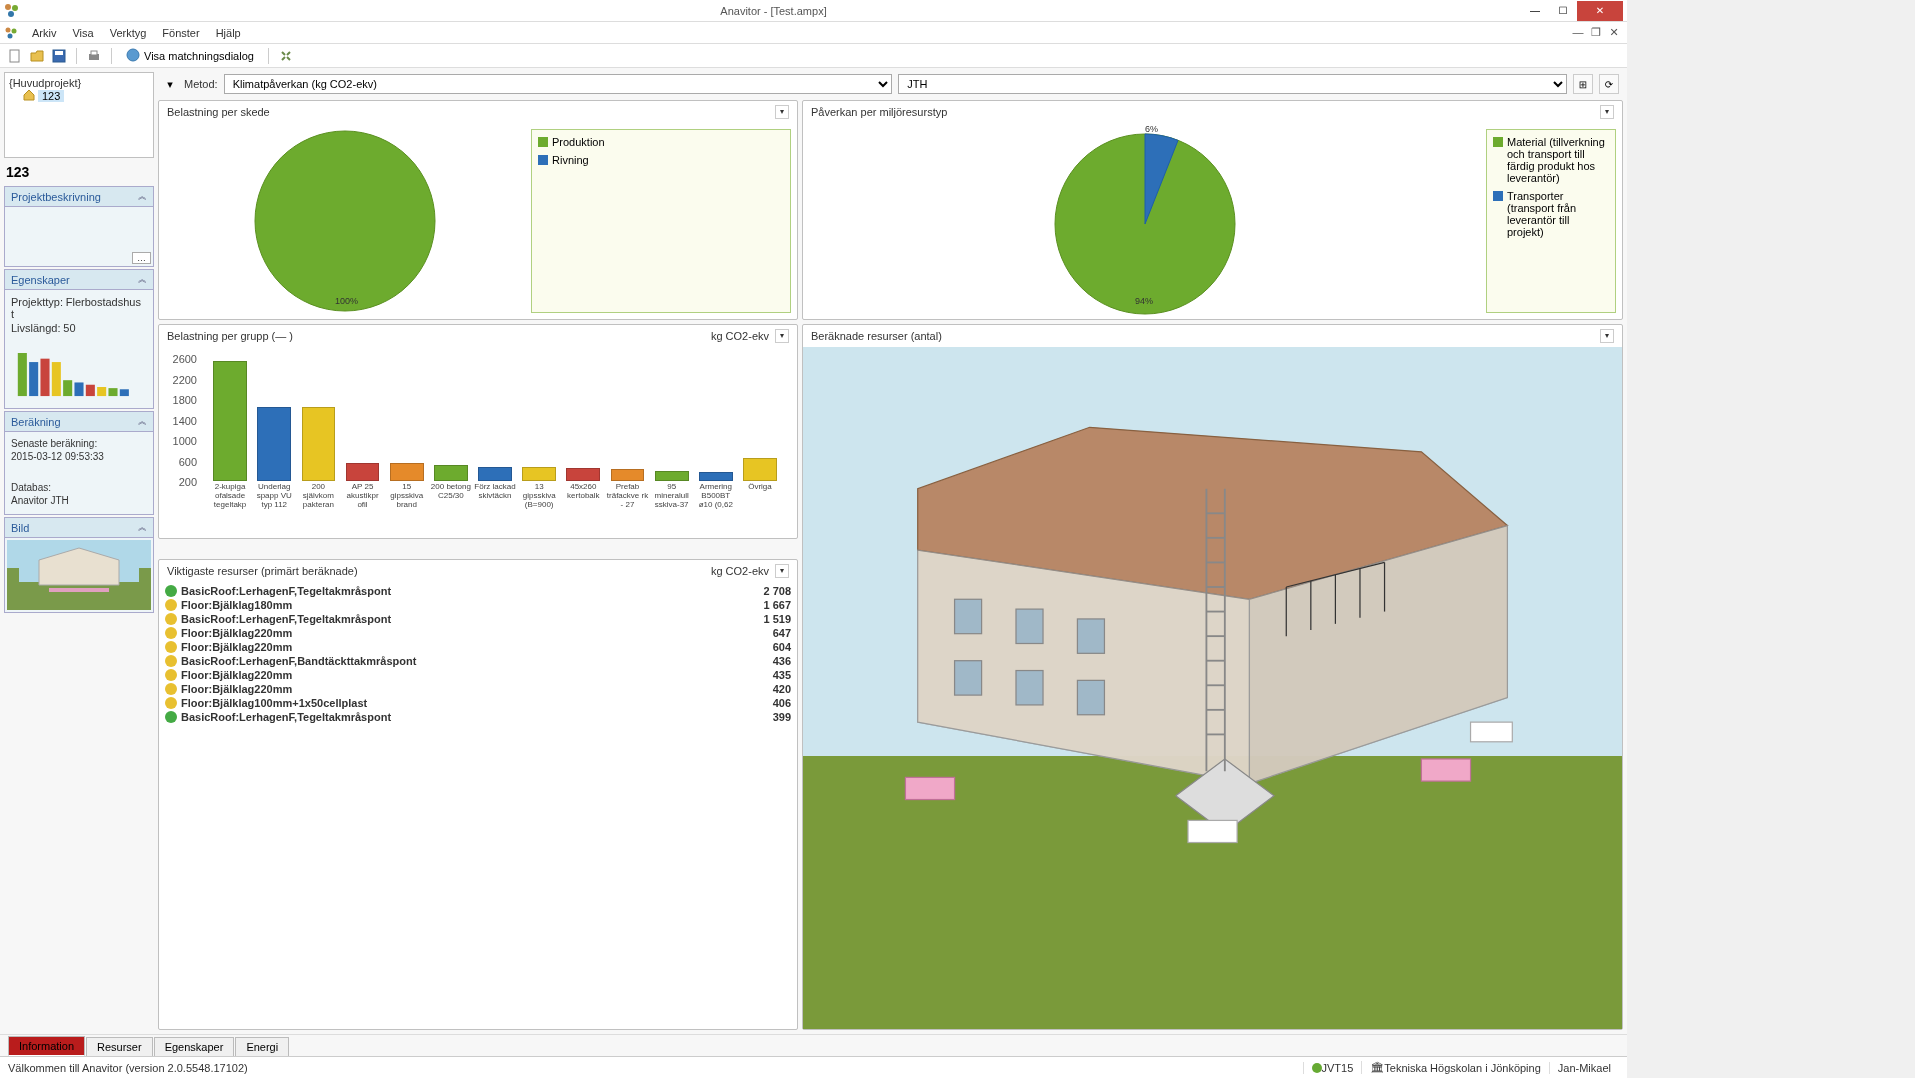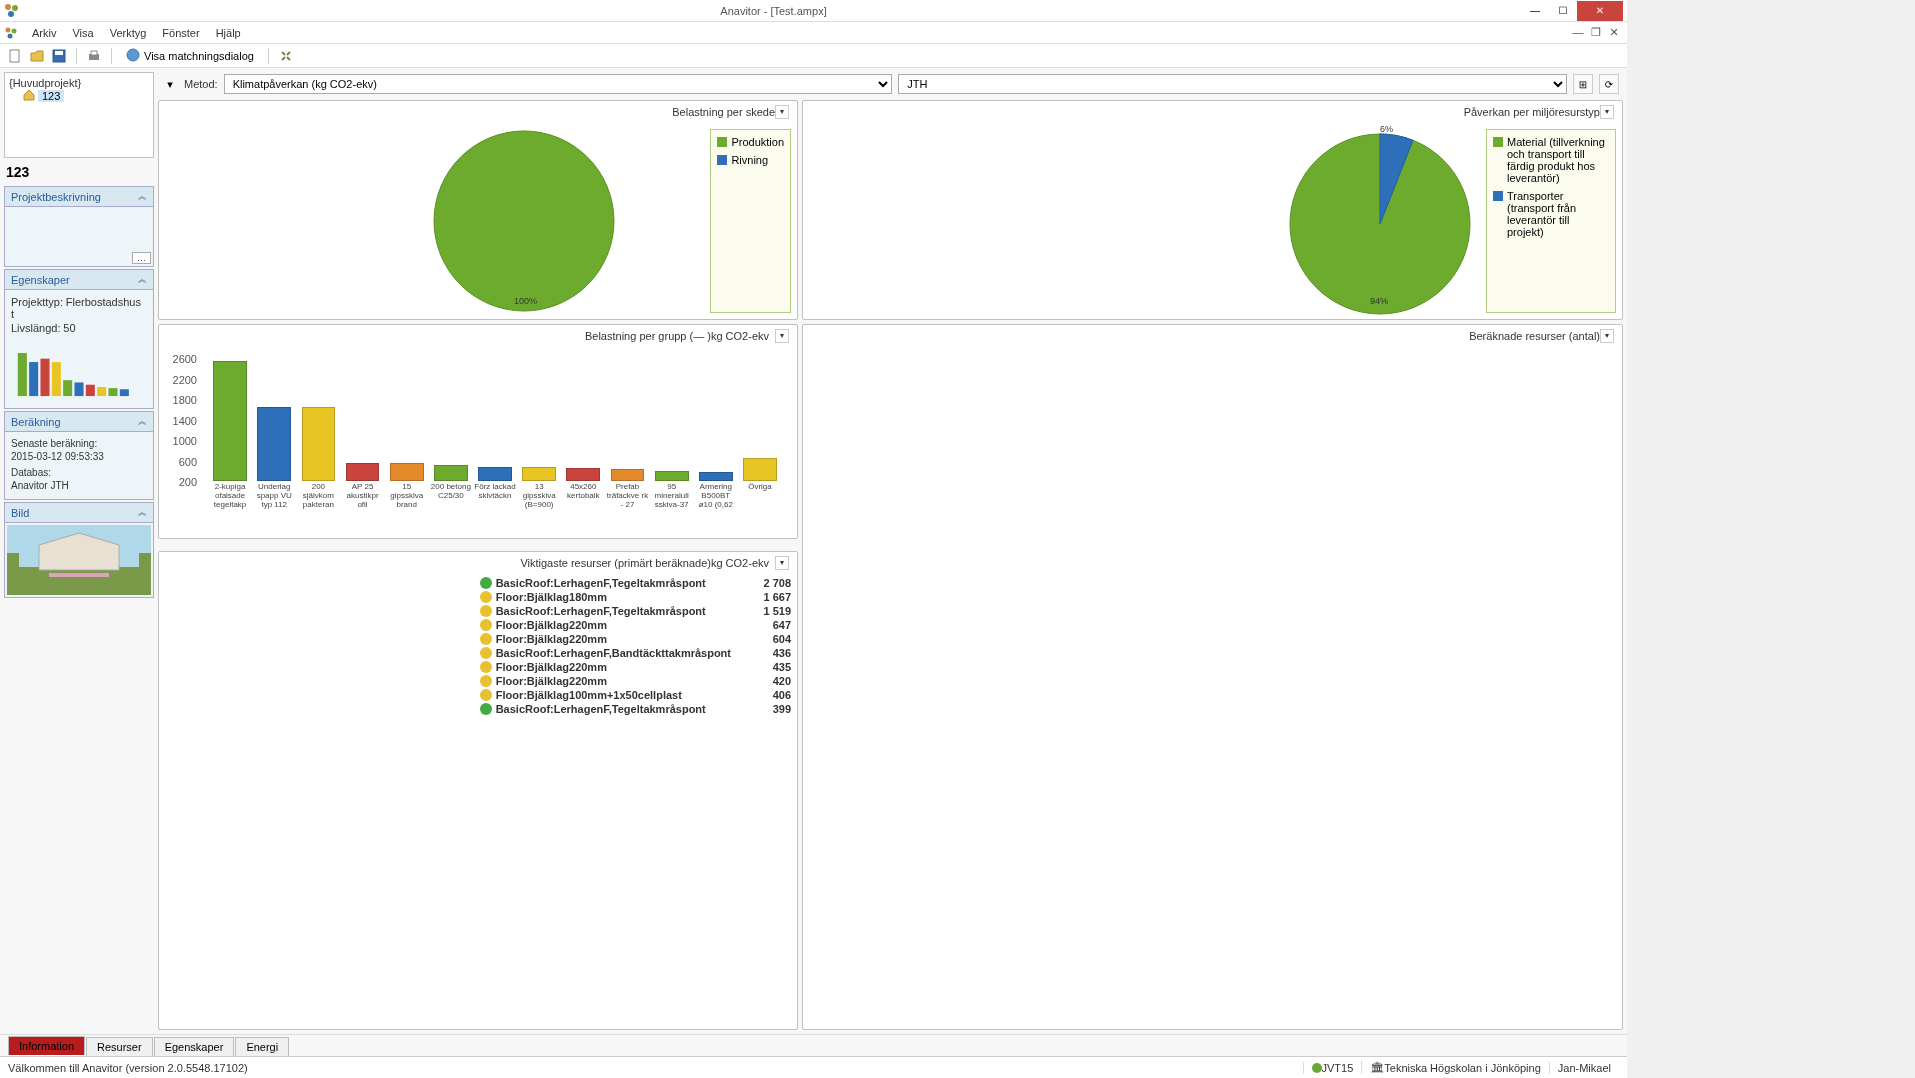--- a/index.html
+++ b/index.html
@@ -47,23 +47,23 @@
 
 .chev { font-size: 9px; color: #557; }
 
 
 .dash { flex: 1; display: flex; flex-direction: column; gap: 4px; min-width: 0; }
 .method-bar { height: 24px; background: #f7f7f7; display: flex; align-items: center; gap: 6px; padding: 2px 4px; }
 .method-bar .dd-icon { width: 16px; height: 16px; cursor: pointer; display:flex; align-items:center; justify-content:center; }
 .method-bar label { color: #333; }
 .method-bar select { flex: 1; border: 1px solid #aaa; padding: 2px 4px; background: #fff; height: 20px; }
 .method-bar .view-btn { width: 20px; height: 20px; border: 1px solid #ccc; background: #fafafa; cursor: pointer; display:flex; align-items:center; justify-content:center; font-size:10px; }
-.dash-left-stack { display: flex; flex-direction: column; gap: 12px; min-height: 0; }
-
-.panel { background: #fff; border: 1px solid #c0c0c0; display: flex; flex-direction: column; border-radius: 2px; align-items: flex-end; }
+.dash-left-stack { display: flex; flex-direction: column; gap: 20px; min-height: 0; }
+
+.panel { background: #fff; border: 1px solid #c0c0c0; display: flex; flex-direction: column; border-radius: 2px; }
 .panel-hdr { padding: 4px 8px; color: #333; font-size: 10px; display: flex; justify-content: space-between; align-items: center; }
 .panel-hdr .dd { border: 1px solid #ccc; width: 14px; height: 14px; text-align: center; cursor: pointer; font-size: 8px; line-height: 12px; }
 .panel-body { flex: 1; padding: 6px; position: relative; overflow: hidden; }
 
 
 .pie-row { display: flex; height: 100%; gap: 6px; }
 .pie-container { flex: 0 0 auto; display: flex; align-items: center; justify-content: center; }
 .legend-box { flex: 1; border: 1px solid #b0d080; background: #fbfcee; padding: 6px; font-size: 10px; }
 .legend-box.narrow { flex: 0 0 130px; }
 .legend-item { display: flex; align-items: flex-start; gap: 4px; margin-bottom: 6px; }
@@ -222,21 +222,21 @@
           </svg>
         </div>
 
         <div class="acc-header">
           <span>Beräkning</span>
           <span class="chev">︽</span>
         </div>
         <div class="acc-body">
           <div class="prop-line">Senaste beräkning:</div>
           <div class="prop-line">2015-03-12 09:53:33</div>
-          <div class="prop-line" style="margin-top:5px">Databas:</div>
+          <div class="prop-line" style="margin-top:20px">Databas:</div>
           <div class="prop-line">Anavitor JTH</div>
         </div>
 
         <div class="acc-header">
           <span>Bild</span>
           <span class="chev">︽</span>
         </div>
         <div class="acc-body" style="padding:2px">
           <svg class="thumb-img" viewBox="0 0 120 70">
             <rect width="120" height="42" fill="#b0d8e8"></rect>

